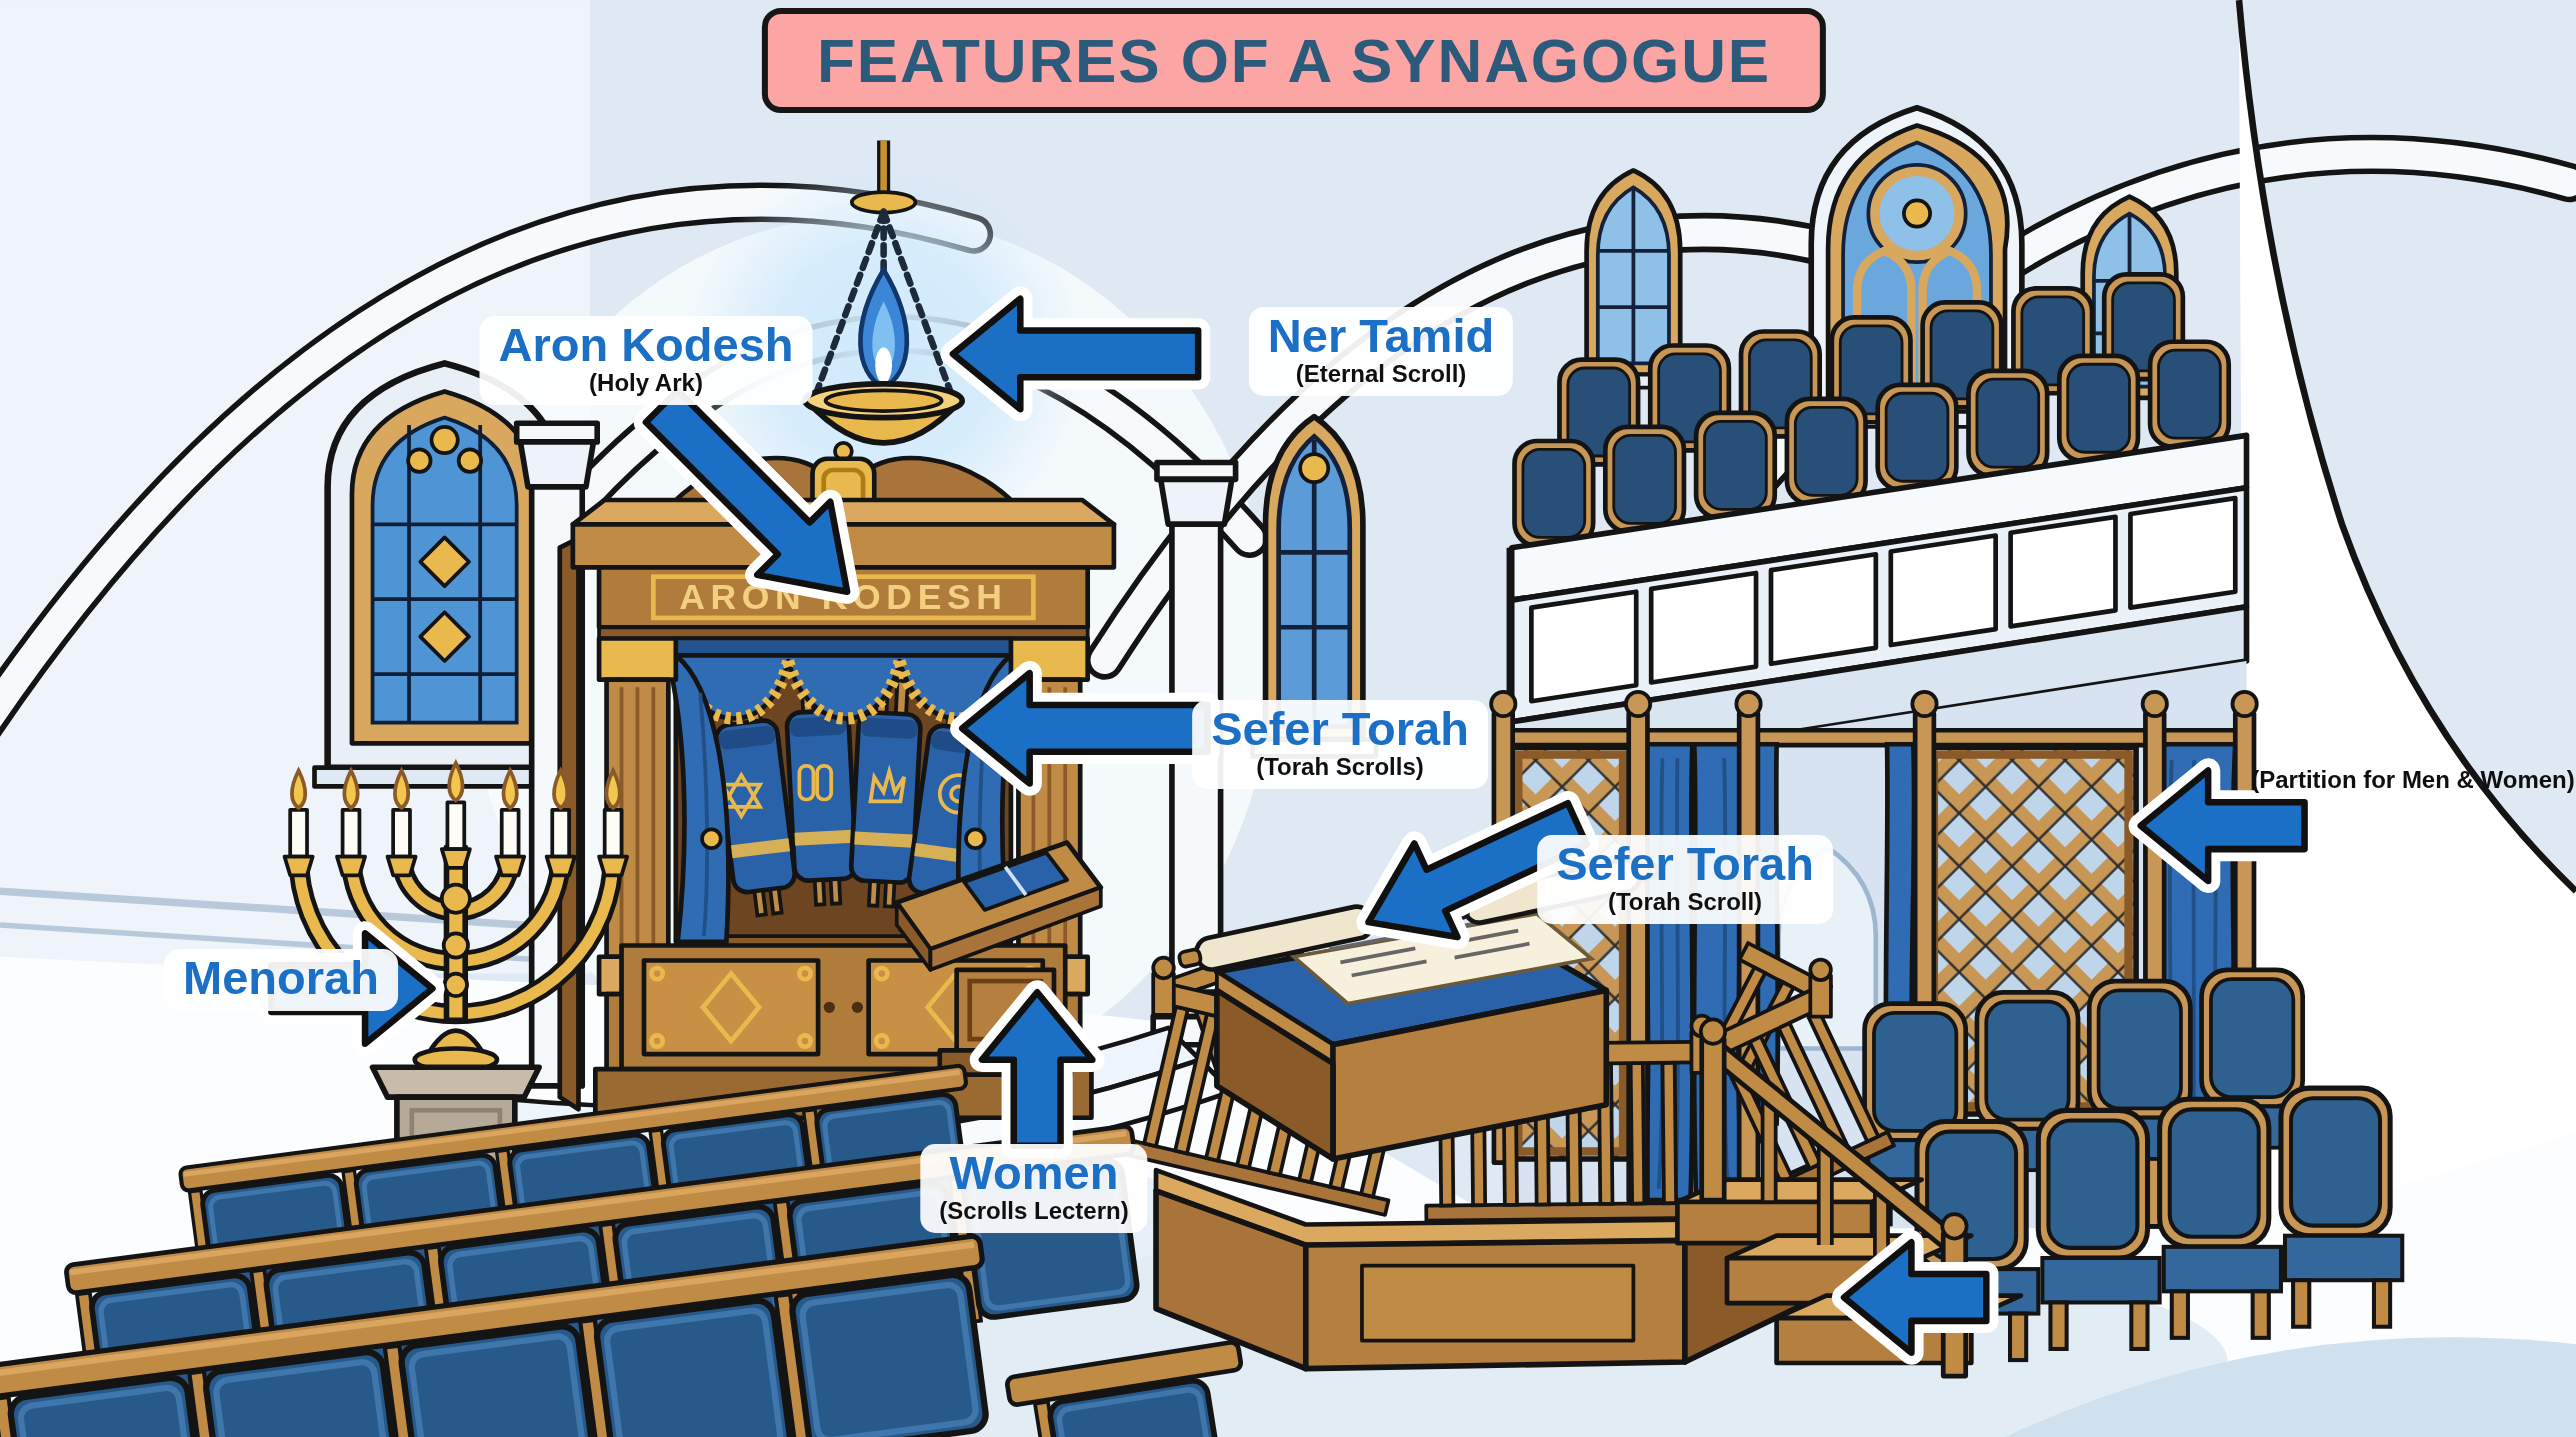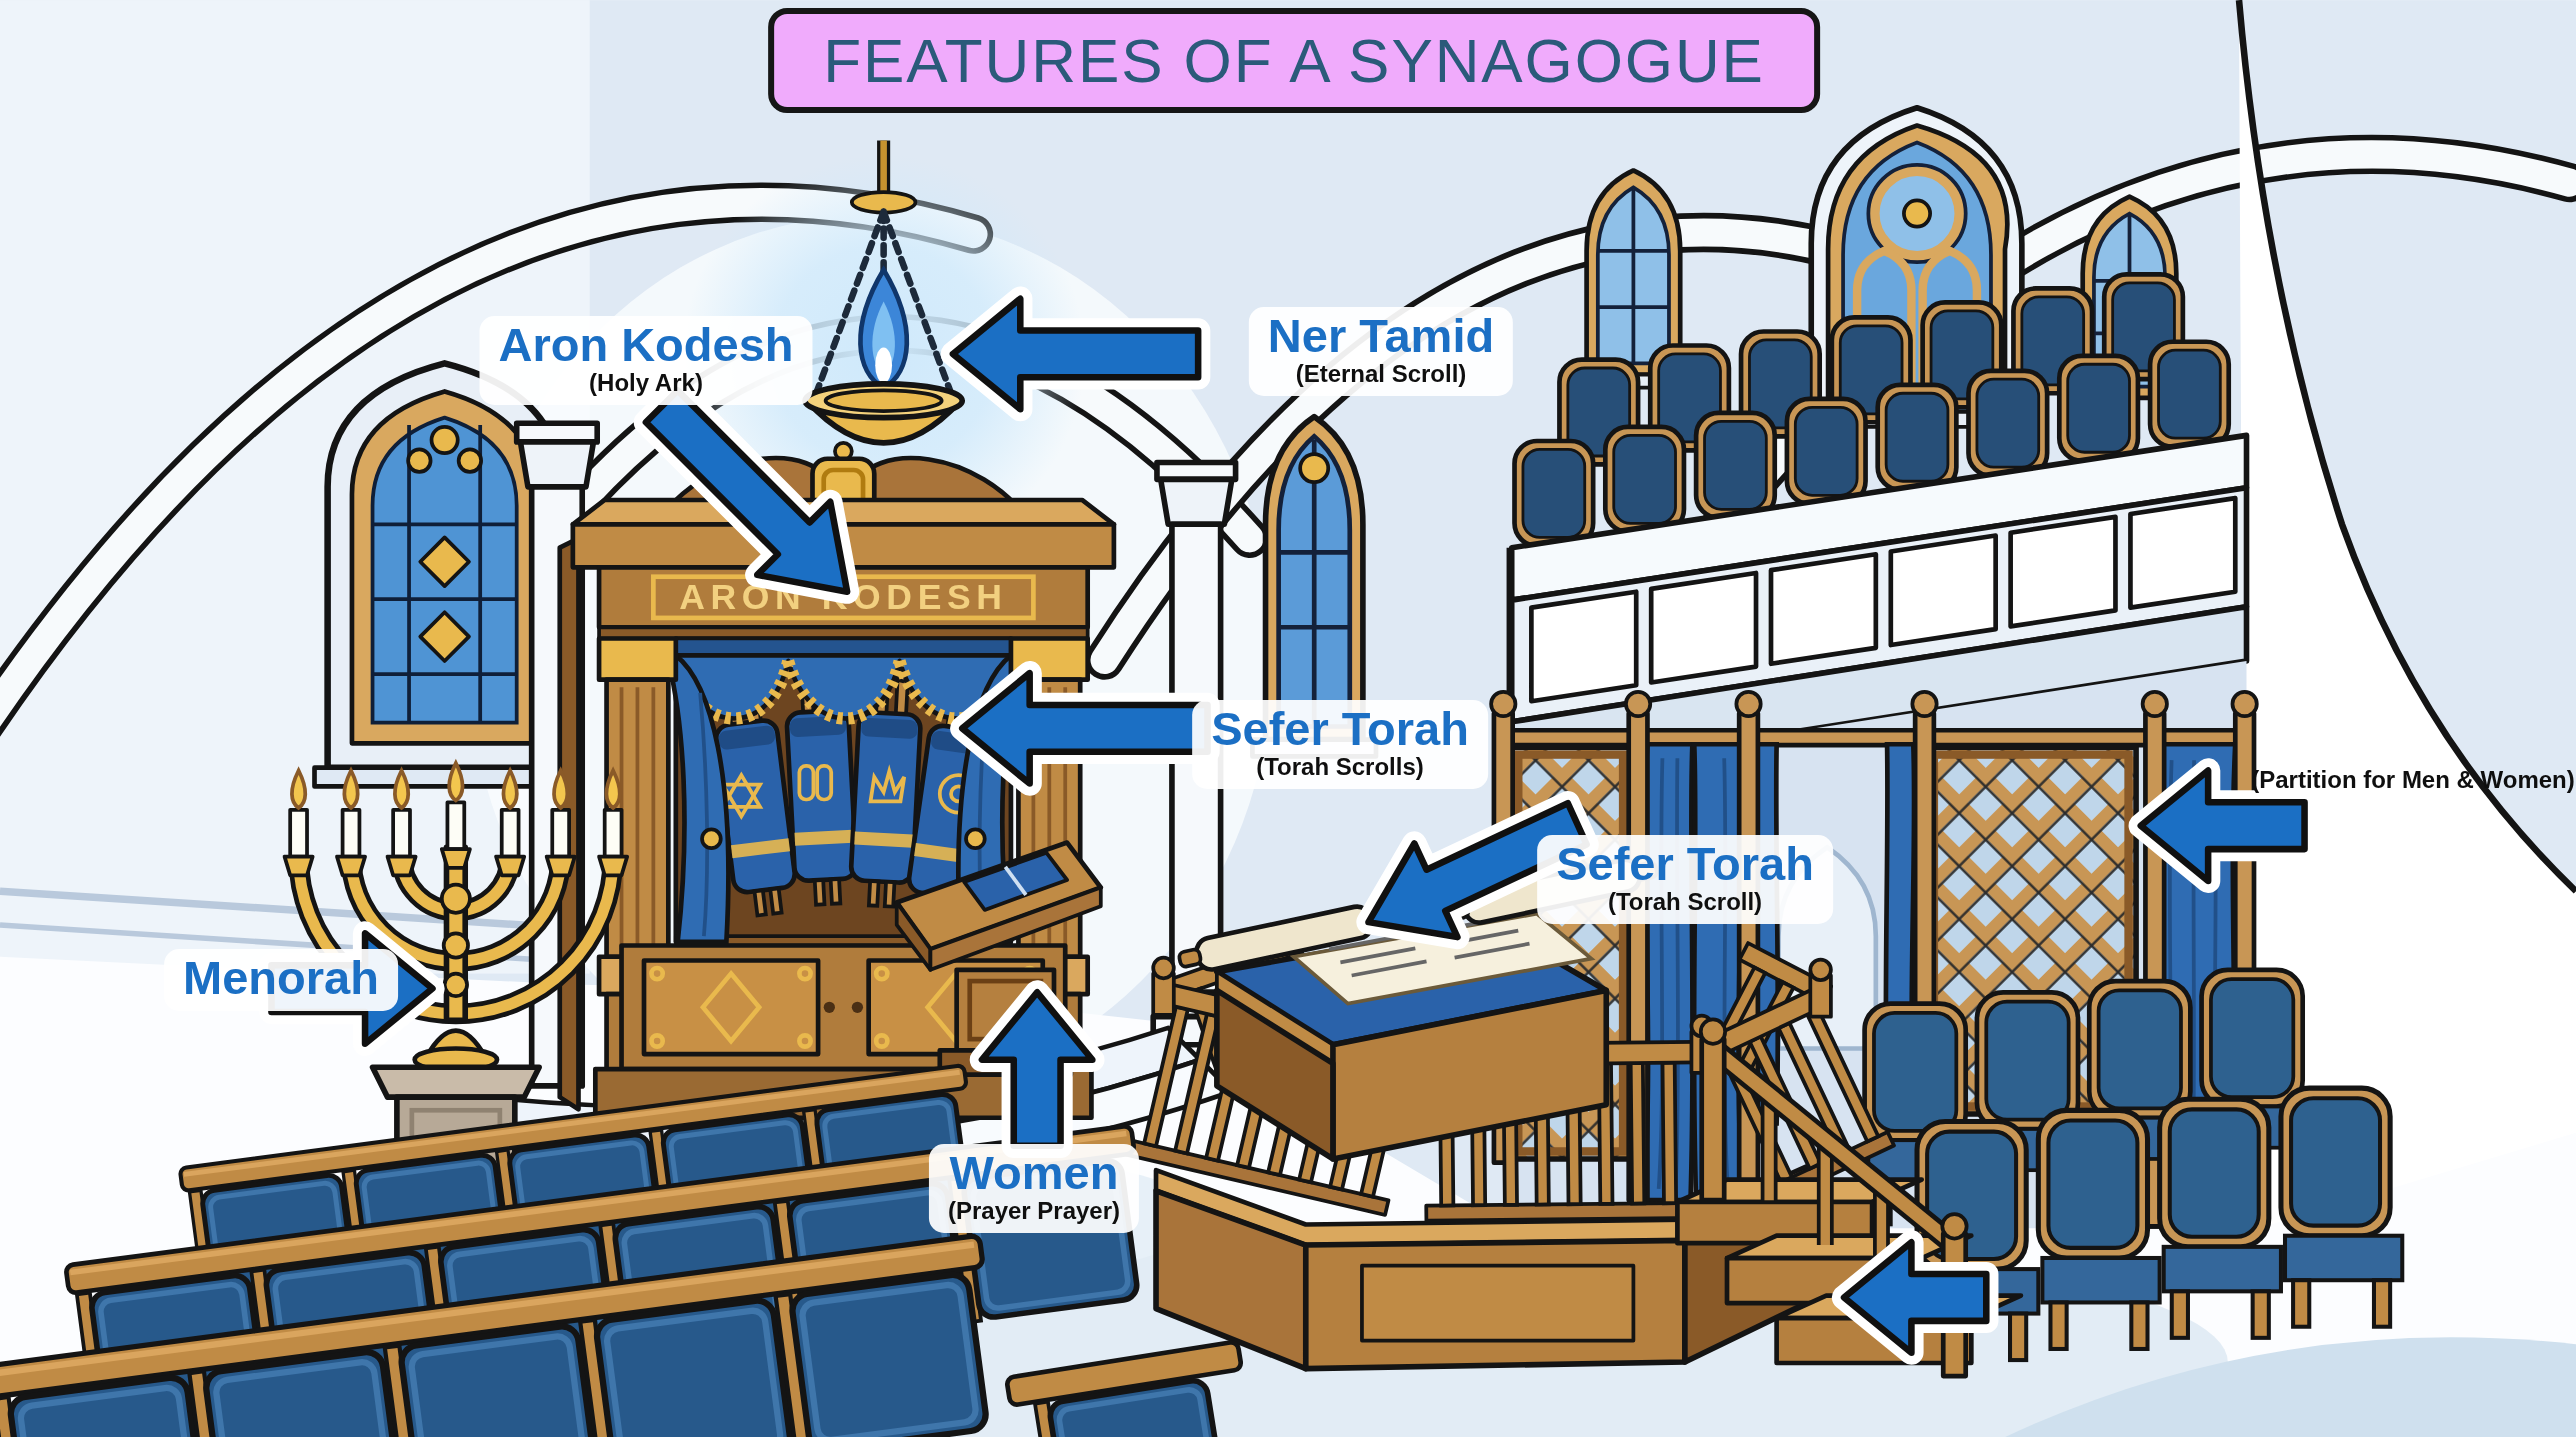--- a/index.html
+++ b/index.html
@@ -6,22 +6,22 @@
   #stage{position:relative;width:2576px;height:1438px;overflow:hidden;background:#fff;
          font-family:"Liberation Sans",sans-serif;}
   #scene{position:absolute;left:0;top:0;}
   .label{position:absolute;transform:translateX(-50%);text-align:center;
          background:rgba(255,255,255,.93);border-radius:15px;padding:3.7px 19px 7.5px;z-index:5;}
   .term{display:block;font-size:47px;font-weight:bold;color:#1b6fc4;line-height:1.08;white-space:nowrap;}
   .gloss{display:block;font-size:24px;font-weight:bold;color:#0f0f0f;line-height:1.12;}
   .gloss:empty{display:none;}
   .wrapgloss{white-space:normal;width:328px;margin:16px auto;}
   #title-box{position:absolute;left:1294px;top:7.5px;transform:translateX(-50%);z-index:5;
-    background:#f0abfc;border:6.6px solid #161616;border-radius:19px;padding:11.2px 49px;
-    font-size:62px;font-weight:normal;letter-spacing:1.9px;color:#2b5a7a;white-space:nowrap;}
+    background:#fca5a5;border:6.6px solid #161616;border-radius:19px;padding:11.2px 49px;
+    font-size:62px;font-weight:bold;letter-spacing:1.9px;color:#2b5a7a;white-space:nowrap;}
   
   .o4{stroke:#141414;stroke-width:4;stroke-linejoin:round}
   .o5{stroke:#141414;stroke-width:5;stroke-linejoin:round}
   .o6{stroke:#141414;stroke-width:6;stroke-linejoin:round}
   .nf{fill:none}
   .rib-b{fill:none;stroke:#141414;stroke-width:42;stroke-linecap:round}
   .rib-w{fill:none;stroke:#f7fafc;stroke-width:30;stroke-linecap:round}
   .balu{fill:#c08b45;stroke:#141414;stroke-width:4}
   .sB{fill:#27598b;stroke:#141414;stroke-width:6}
   .sI{fill:none;stroke:#3f76ab;stroke-width:6}
@@ -580,21 +580,21 @@
   <span class="gloss">(Torah Scrolls)</span>
 </div>
 
 <div class="label" style="left:281px;top:949px">
   <span class="term">Menorah</span>
 
 </div>
 
 <div class="label" style="left:1034px;top:1144px">
   <span class="term">Women</span>
-  <span class="gloss">(Prayer Prayer)</span>
+  <span class="gloss">(Scrolls Lectern)</span>
 </div>
 
 <div class="label" style="left:1685px;top:835px">
   <span class="term">Sefer Torah</span>
   <span class="gloss">(Torah Scroll)</span>
 </div>
 
 <div class="label" style="left:2413px;top:747px;background:transparent">
   <span class="gloss wrapgloss">(Partition for Men &amp; Women)</span>
 </div>

